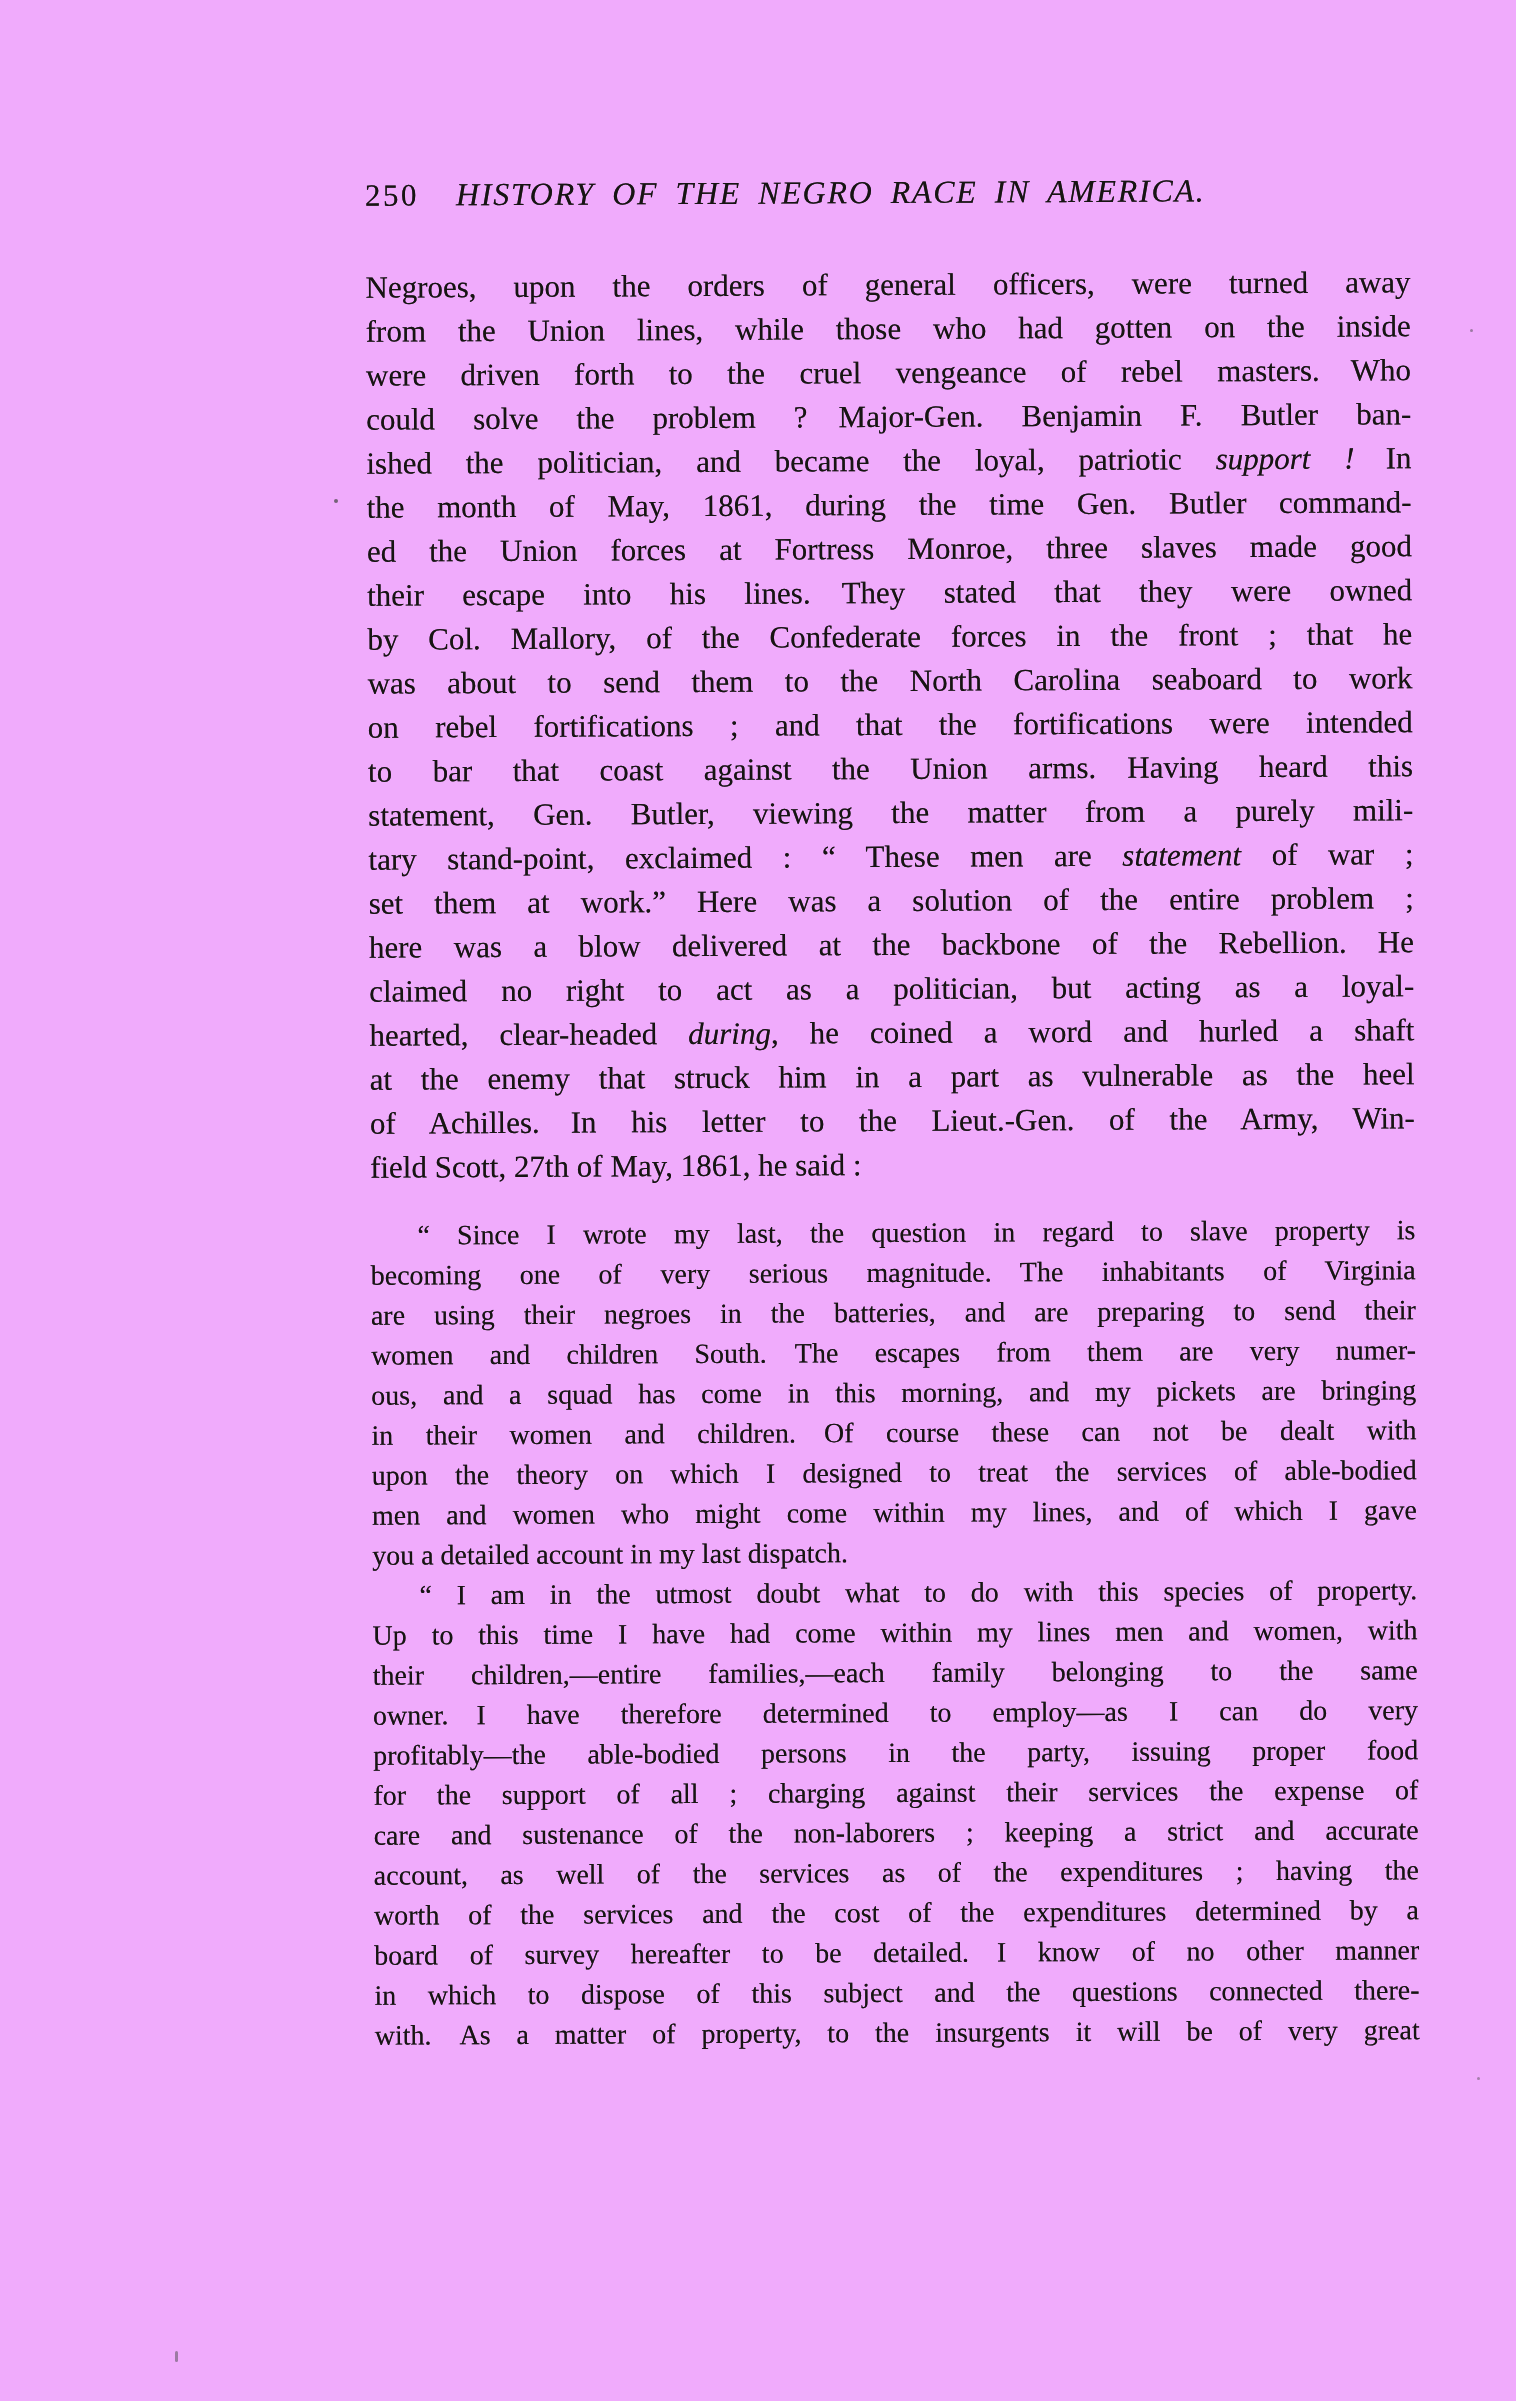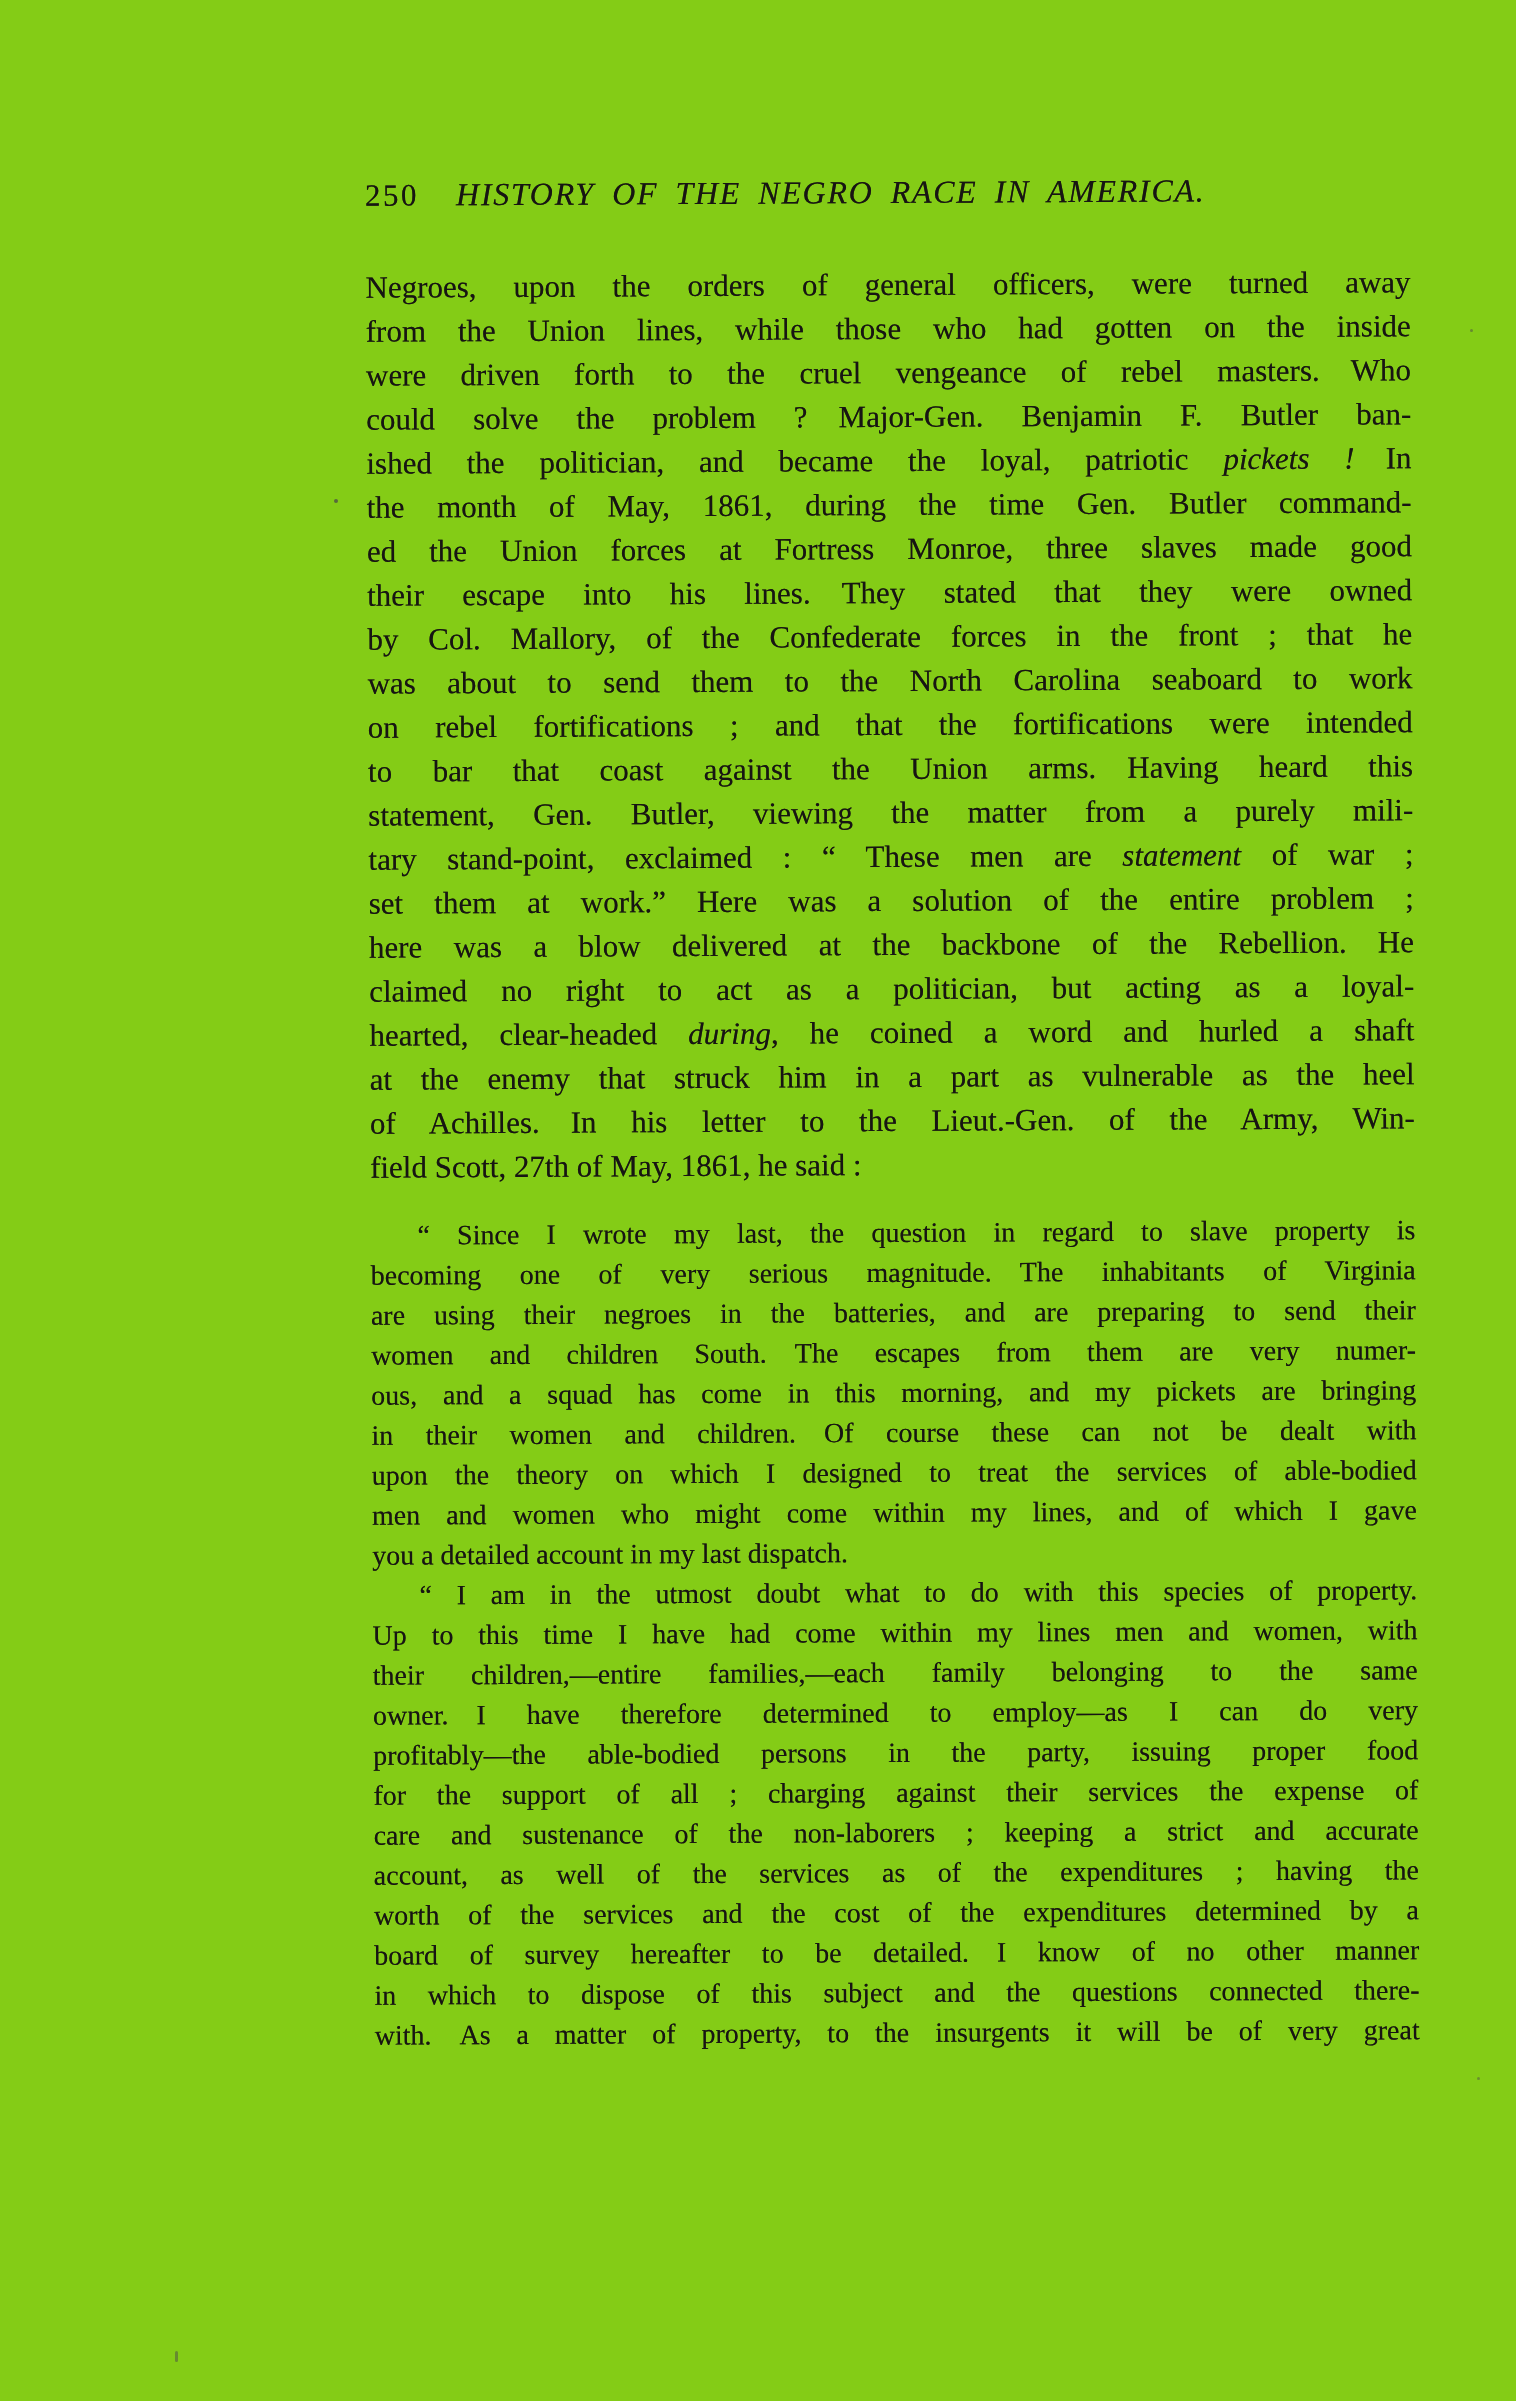--- a/index.html
+++ b/index.html
@@ -1,19 +1,19 @@
 <!DOCTYPE html>
 <html style="font-size:13.5px"><head>
 <meta charset="utf-8">
 <style>
   html,body { margin:0; padding:0; background:#ffffff; }
   .page {
     position:relative;
     width:1517px; height:2401px;
-    background:#84cc16;
+    background:#f0abfc;
     overflow:hidden;
     font-family:"Liberation Serif","DejaVu Serif",serif;
     color:#171513;
   }
   .content {
     position:absolute; left:364px; top:0; width:1045px; height:100%;
     transform:rotate(-0.3deg);
     transform-origin:50% 0;
   }
   .header {
@@ -60,21 +60,21 @@
     <div class="header">
       <span class="pagenum">250</span>
       <span class="booktitle">HISTORY OF THE NEGRO RACE IN AMERICA.</span>
     </div>
 
     <div class="textblock bodytext">
         <div class="line"><span class="seg">Negroes, upon the orders of general officers, were turned away</span></div>
         <div class="line"><span class="seg">from the Union lines, while those who had gotten on the inside</span></div>
         <div class="line"><span class="seg">were driven forth to the cruel vengeance of rebel masters.  Who</span></div>
         <div class="line"><span class="seg">could solve the problem ?  Major-Gen. Benjamin F. Butler ban-</span></div>
-        <div class="line"><span class="seg">ished the politician, and became the loyal, patriotic </span><span class="seg it">pickets !</span><span class="seg">  In</span></div>
+        <div class="line"><span class="seg">ished the politician, and became the loyal, patriotic </span><span class="seg it">support !</span><span class="seg">  In</span></div>
         <div class="line"><span class="seg">the month of May, 1861, during the time Gen. Butler command-</span></div>
         <div class="line"><span class="seg">ed the Union forces at Fortress Monroe, three slaves made good</span></div>
         <div class="line"><span class="seg">their escape into his lines.  They stated that they were owned</span></div>
         <div class="line"><span class="seg">by Col. Mallory, of the Confederate forces in the front ; that he</span></div>
         <div class="line"><span class="seg">was about to send them to the North Carolina seaboard to work</span></div>
         <div class="line"><span class="seg">on rebel fortifications ; and that the fortifications were intended</span></div>
         <div class="line"><span class="seg">to bar that coast against the Union arms.  Having heard this</span></div>
         <div class="line"><span class="seg">statement, Gen. Butler, viewing the matter from a purely mili-</span></div>
         <div class="line"><span class="seg">tary stand-point, exclaimed : “ These men are </span><span class="seg it">statement</span><span class="seg"> of war ;</span></div>
         <div class="line"><span class="seg">set them at work.”  Here was a solution of the entire problem ;</span></div>

